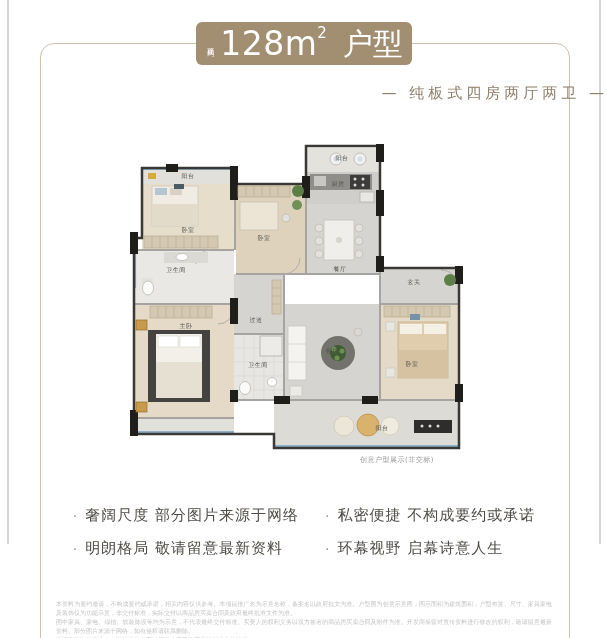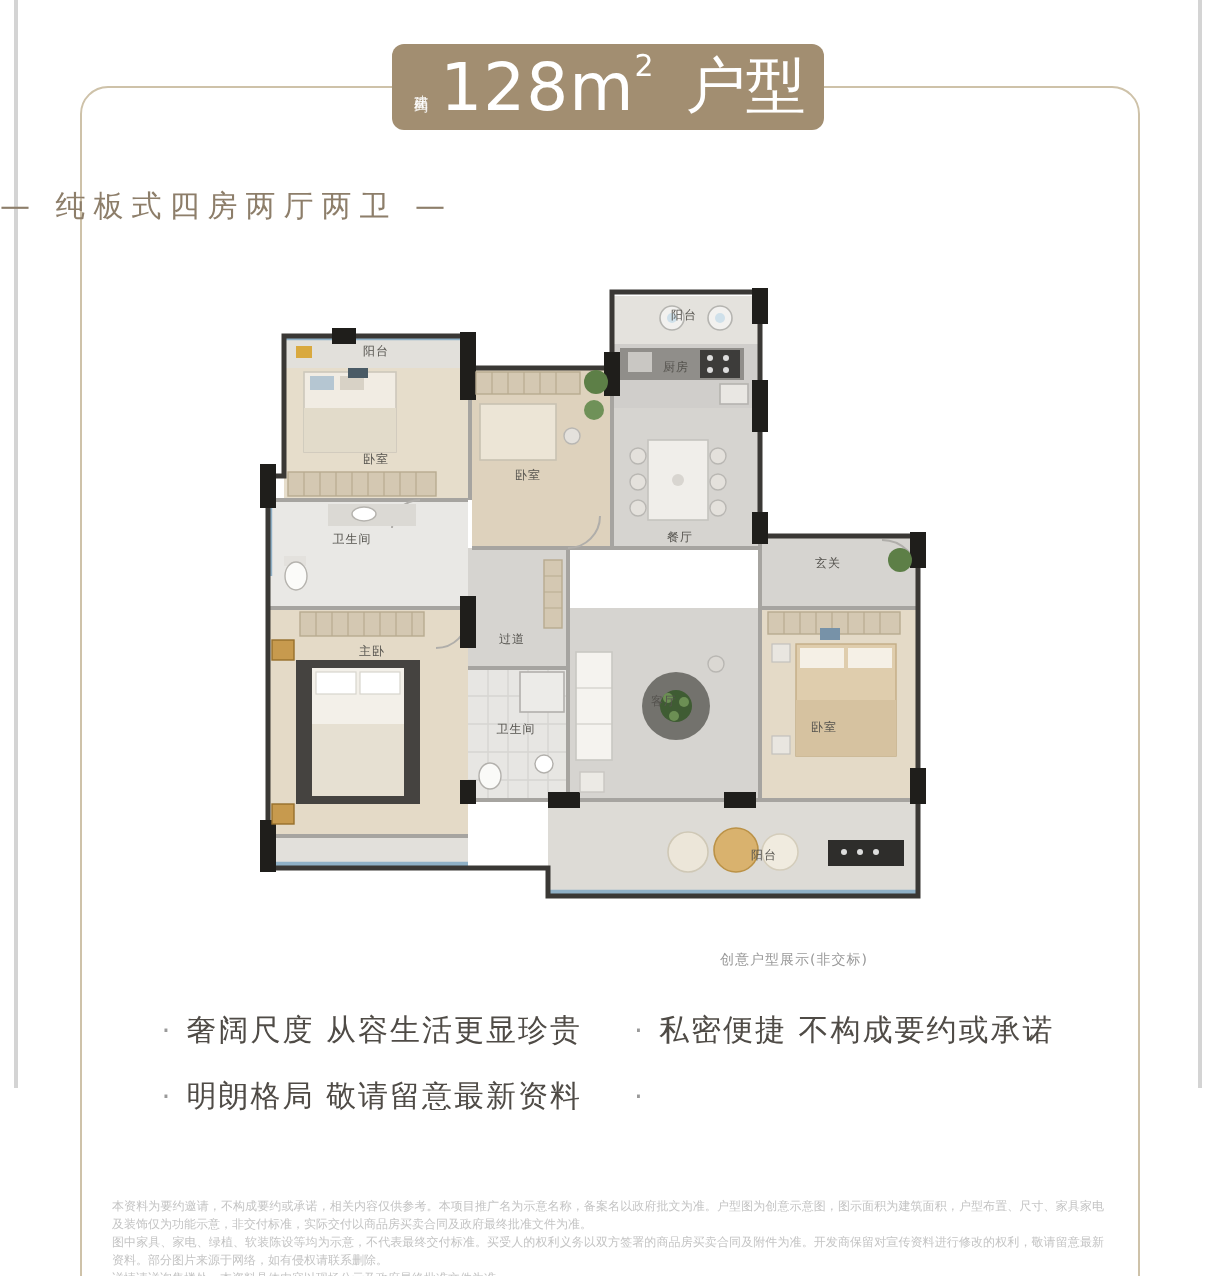--- a/index.html
+++ b/index.html
@@ -16,29 +16,29 @@
 
   .badge { position:absolute; left:196px; top:22px; width:216px; height:43px;
            background:var(--badge-bg,#a28e71); border-radius:6px; z-index:5;
            display:flex; align-items:center; justify-content:center; color:#fff; }
   .badge .v-prefix { writing-mode:vertical-rl; text-orientation:upright;
            font-size:7px; letter-spacing:1px; color:rgba(255,255,255,.85); margin-right:5px; }
   .badge .big { font-size:33px; letter-spacing:0.5px; font-weight:400; line-height:1; }
   .badge .sup { font-size:15px; position:relative; top:-11px; }
   .badge .suffix { font-size:30px; font-weight:500; line-height:1; margin-left:16px; }
 
-  .subtitle { position:absolute; left:0; right:0; top:94px; text-align:left;
+  .subtitle { position:absolute; left:0; right:0; top:84px; text-align:right;
               color:var(--subtitle,#8d7e6a); font-size:15px; letter-spacing:4px; z-index:2; }
 
   .plan-wrap { position:absolute; left:114px; top:138px; width:380px; height:320px; }
   .plan-wrap svg { display:block; }
   .room-label { position:absolute; transform:translate(-50%,-50%); font-size:6px;
                 color:#55534e; white-space:nowrap; letter-spacing:0.5px; }
 
-  .plan-caption { position:absolute; left:360px; top:475px; font-size:7px; color:#9a9a9a;
+  .plan-caption { position:absolute; left:360px; top:455px; font-size:7px; color:#9a9a9a;
                   letter-spacing:0.5px; }
 
   .features { position:absolute; left:0; right:0; top:506px;
               display:grid; grid-template-columns:max-content max-content;
               justify-content:center; column-gap:26px; row-gap:14px; }
   .feature { display:flex; align-items:center; color:var(--feature-text,#4f4b46);
              font-size:15px; letter-spacing:1px; }
   .feature .bullet { color:#9a9a9a; font-size:14px; margin-right:7px; }
 
   .disclaimer { position:absolute; left:56px; right:56px; top:599px;
@@ -267,32 +267,33 @@
         <div class="room-label" style="left: 298px; top: 226px;">卧室</div>
         <div class="room-label" style="left: 268px; top: 290px;">阳台</div>
       </div>
   </div>
 
   <div class="plan-caption">创意户型展示(非交标)</div>
 
   <div class="features">
       <div class="feature">
         <span class="bullet">·</span>
-        <span>奢阔尺度 从容生活更显珍贵</span>
+        <span>奢阔尺度 部分图片来源于网络</span>
       </div>
       <div class="feature">
         <span class="bullet">·</span>
         <span>私密便捷 不构成要约或承诺</span>
       </div>
       <div class="feature">
         <span class="bullet">·</span>
         <span>明朗格局 敬请留意最新资料</span>
       </div>
       <div class="feature">
         <span class="bullet">·</span>
+        <span>环幕视野 启幕诗意人生</span>
       </div>
     </div>
 
   <div class="disclaimer">
       <div>本资料为要约邀请，不构成要约或承诺，相关内容仅供参考。本项目推广名为示意名称，备案名以政府批文为准。户型图为创意示意图，图示面积为建筑面积，户型布置、尺寸、家具家电及装饰仅为功能示意，非交付标准，实际交付以商品房买卖合同及政府最终批准文件为准。</div>
       <div>图中家具、家电、绿植、软装陈设等均为示意，不代表最终交付标准。买受人的权利义务以双方签署的商品房买卖合同及附件为准。开发商保留对宣传资料进行修改的权利，敬请留意最新资料。部分图片来源于网络，如有侵权请联系删除。</div>
       <div>详情请详询售楼处，本资料具体内容以现场公示及政府最终批准文件为准。</div>
     </div>
 </div>
 

